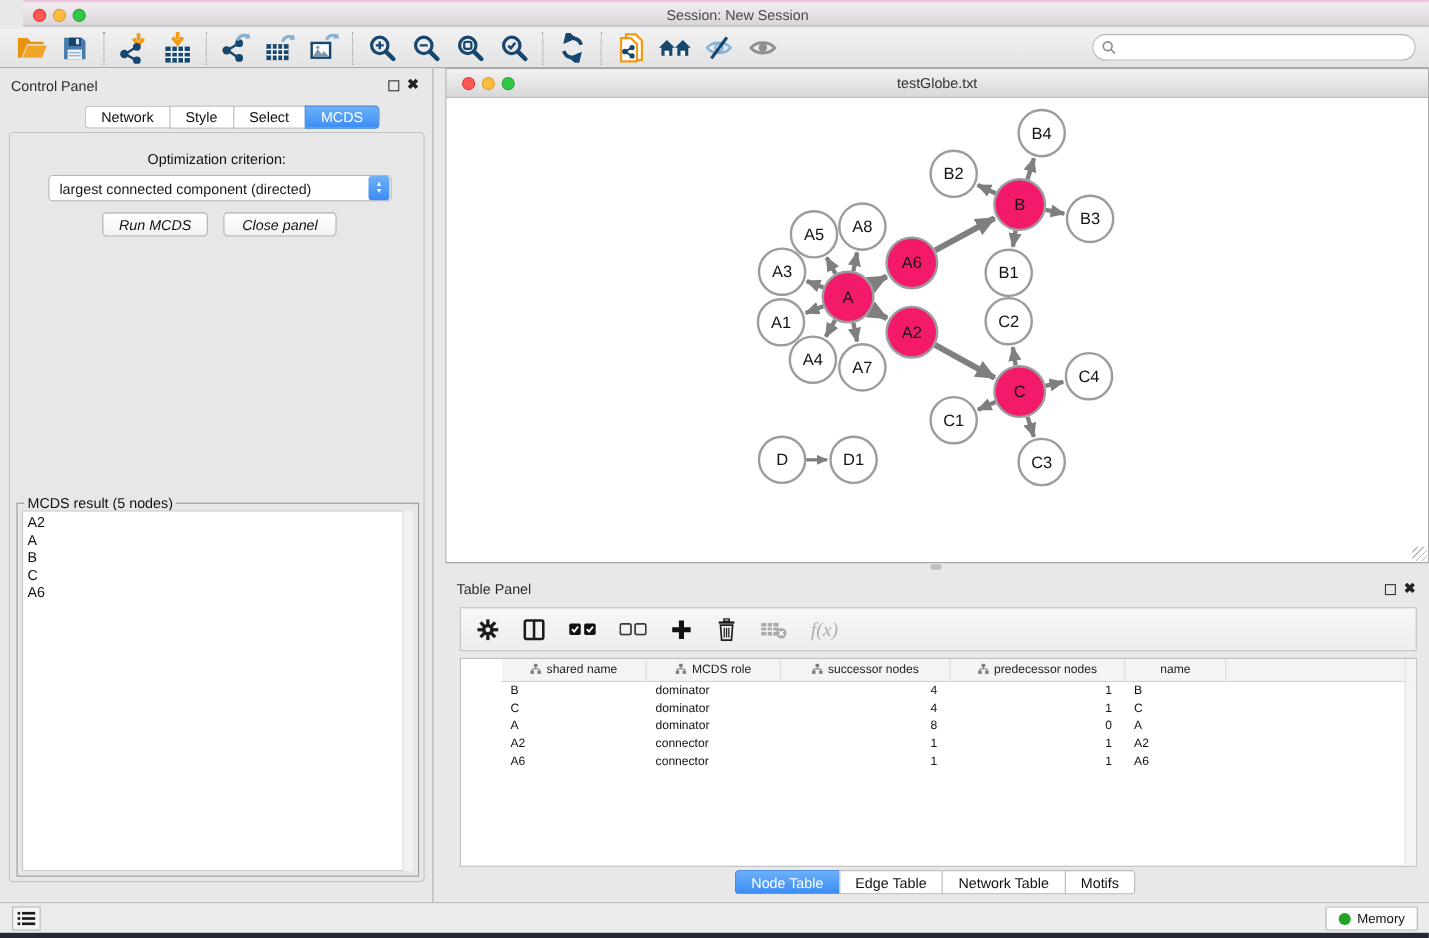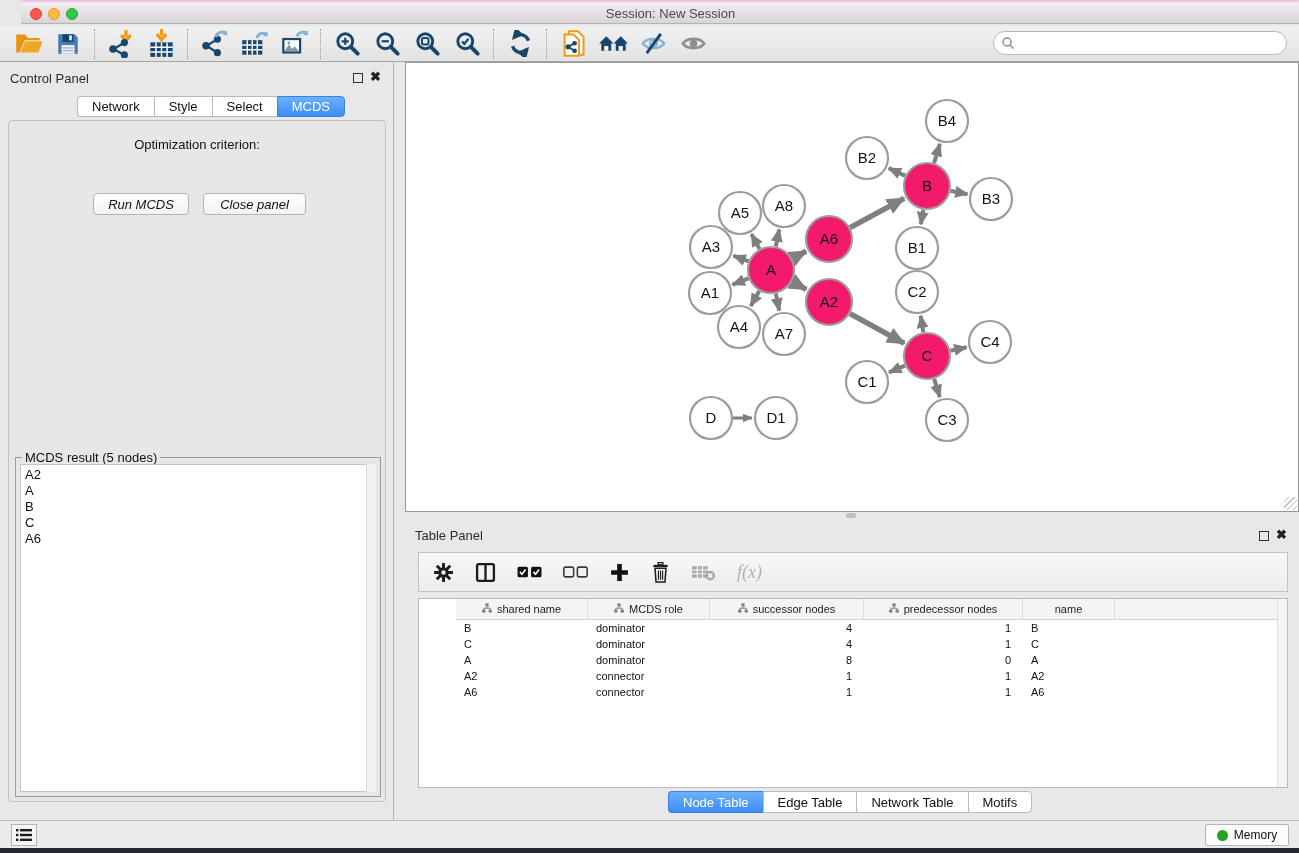--- a/index.html
+++ b/index.html
@@ -276,37 +276,50 @@
   <span class="panel-float"></span>
   <span class="panel-close">✖</span>
   <div class="tabs-row" id="control-tabs">
       <div class="tab">Network</div>
       <div class="tab">Style</div>
       <div class="tab">Select</div>
       <div class="tab selected">MCDS</div>
     </div>
   <div id="cp-inner">
     <div id="optimization-label">Optimization criterion:</div>
+    <div id="criterion-select">
+      <span class="val">largest connected component (directed)</span>
+      <span class="stepper">
+          <span>▲</span>
+          <span>▼</span>
+        </span>
+    </div>
     <div class="cp-btn" id="run-mcds-btn">Run MCDS</div>
     <div class="cp-btn" id="close-panel-btn">Close panel</div>
     <div id="result-box">
       <span class="legend">MCDS result (5 nodes)</span>
       <ul id="result-list">
           <li>A2</li>
           <li>A</li>
           <li>B</li>
           <li>C</li>
           <li>A6</li>
         </ul>
       <div id="result-scrollbar"></div>
     </div>
   </div>
 </div>
 
 <div id="network-window">
+  <div id="network-titlebar">
+    <span class="tl red"></span>
+    <span class="tl yellow"></span>
+    <span class="tl green"></span>
+    <div id="network-title">testGlobe.txt</div>
+  </div>
   <svg id="network-canvas" viewBox="0 0 892 422">
       <defs>
         <marker id="arrow" markerWidth="3.4" markerHeight="3" refX="3.1" refY="1.5" orient="auto">
           <path d="M0 0L3.4 1.5L0 3z" fill="#7F7F7F"></path>
         </marker>
       </defs>
       <line x1="353.5334732741604" y1="159.91638634281102" x2="345.4665267258396" y2="145.08361365718898" stroke="#7F7F7F" stroke-width="4" marker-end="url(#arrow)"></line>
       <line x1="369.7774381829625" y1="157.48030433003072" x2="373.2225618170375" y2="140.51969566996928" stroke="#7F7F7F" stroke-width="4" marker-end="url(#arrow)"></line>
       <line x1="342.5900931847508" y1="172.40953572082114" x2="327.4099068152492" y2="166.59046427917886" stroke="#7F7F7F" stroke-width="4" marker-end="url(#arrow)"></line>
       <line x1="342.543265126549" y1="189.46729347687497" x2="326.456734873451" y2="195.53270652312503" stroke="#7F7F7F" stroke-width="4" marker-end="url(#arrow)"></line>

